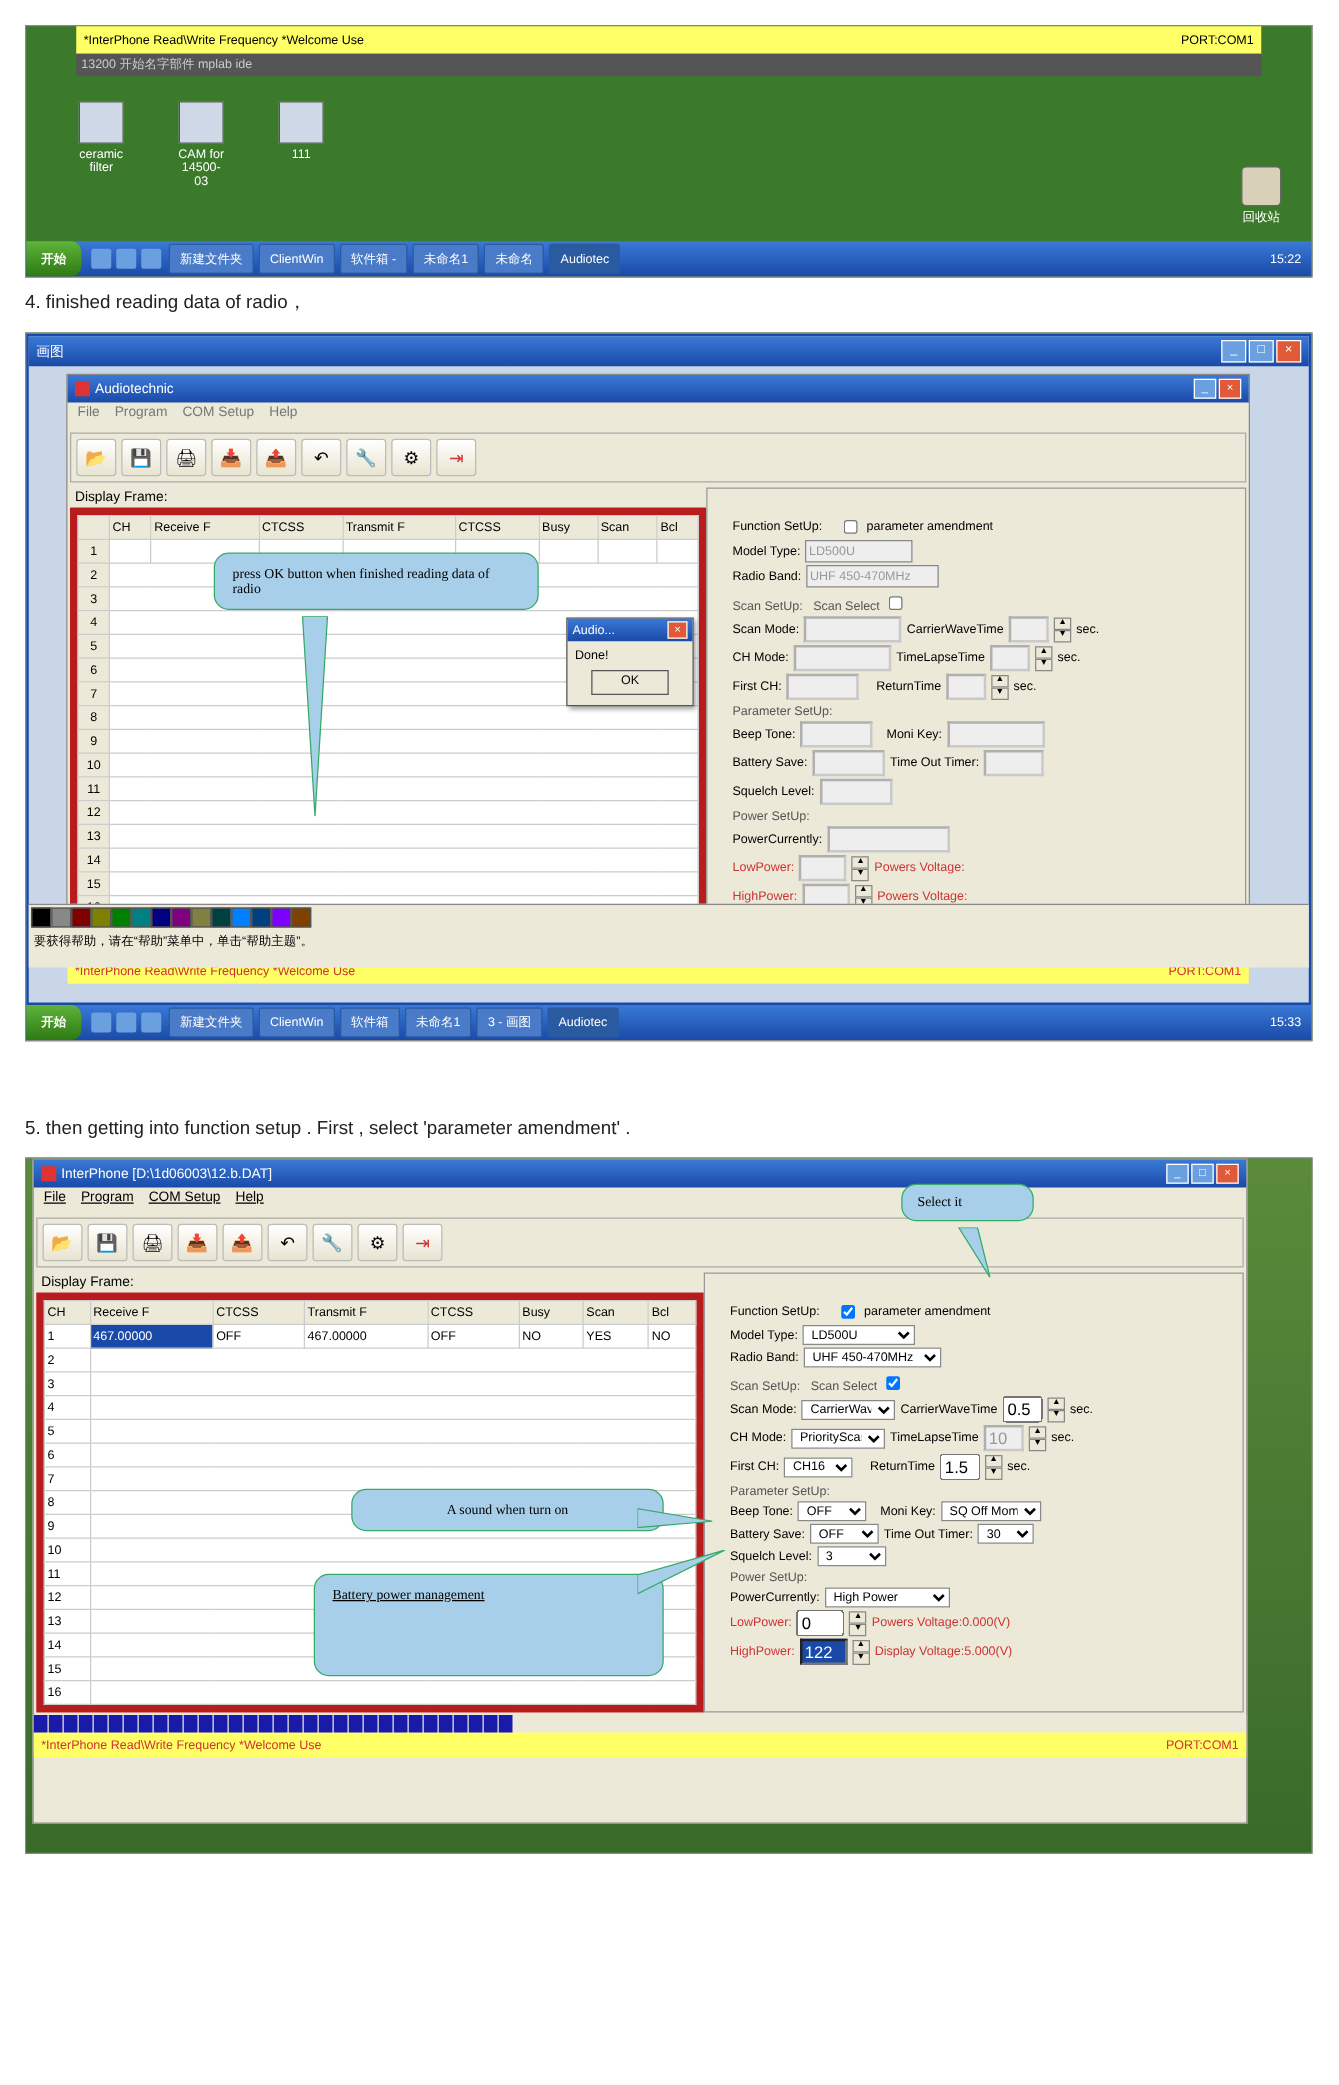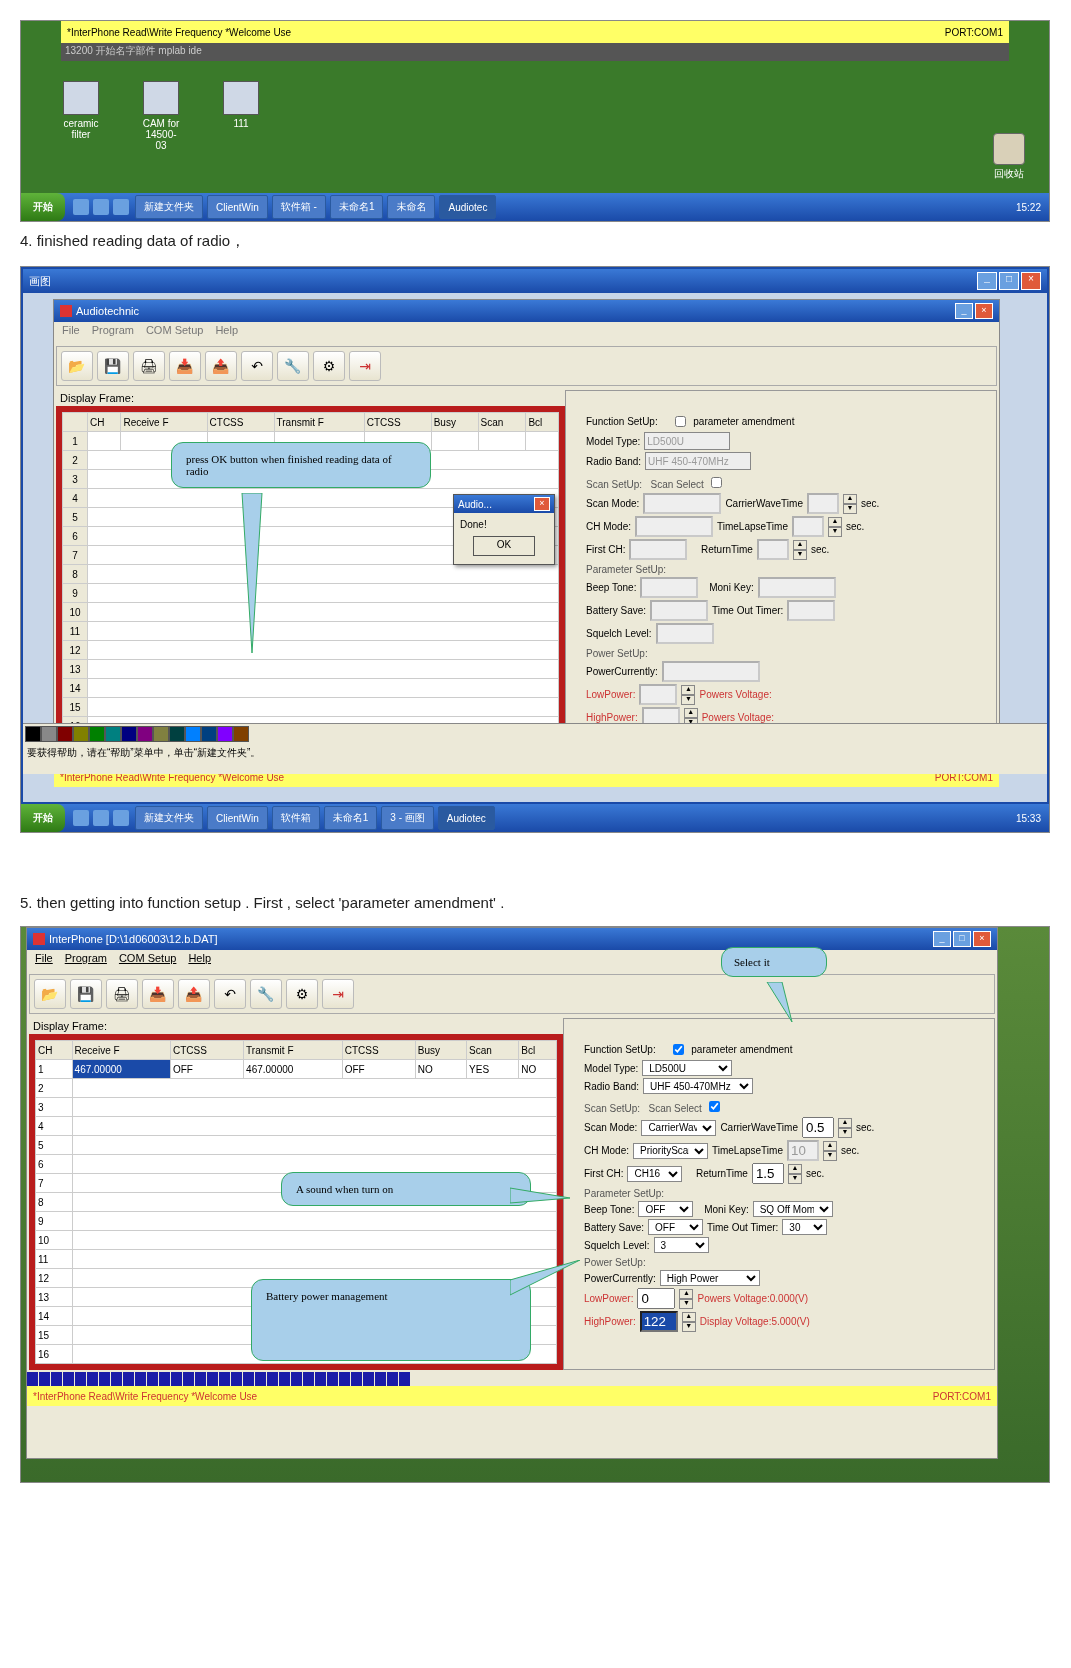--- a/index.html
+++ b/index.html
@@ -22,21 +22,21 @@
 .taskbar { position:absolute; left:0; right:0; bottom:0; height:28px; background:linear-gradient(#3a79d6,#1a4aa8); display:flex; align-items:center; font-size:10px; color:#fff; }
 .taskbar .start { background:linear-gradient(#5fb33a,#2e7a14); height:100%; display:flex; align-items:center; padding:0 12px; font-weight:bold; border-radius:0 8px 8px 0; margin-right:4px; }
 .taskbar .tbtn { height:22px; background:#4a7bc8; border:1px solid #2a5aa0; margin:0 2px; padding:0 8px; display:flex; align-items:center; border-radius:2px; font-size:10px; }
 .taskbar .tbtn.active { background:#2a5aa0; }
 .taskbar .clock { margin-left:auto; padding:0 8px; }
 .taskbar .quick { display:flex; gap:4px; padding:0 4px; }
 .taskbar .qi { width:16px; height:16px; background:#6aa0e0; border-radius:2px; }
 
 
 .s2-bluewin { position:absolute; left:0; right:0; top:0; bottom:28px; background:#c8d6e8; border:2px solid #1a4aa8; }
-.s2-bluebar { height:24px; background:linear-gradient(#3a79d6,#1a4aa8); display:flex; align-items:center; padding:0 6px; color:#fff;font-family:Liberation Mono, monospace; }
+.s2-bluebar { height:24px; background:linear-gradient(#3a79d6,#1a4aa8); display:flex; align-items:center; padding:0 6px; color:#fff; }
 .s2-bluebar .btns { margin-left:auto; display:flex; gap:2px; }
 .s2-bluebar .wb { width:18px; height:16px; background:#6aa0e0; border:1px solid #fff; font-size:10px; text-align:center; line-height:14px; }
 .s2-bluebar .wb.x { background:#e05a3a; }
 
 .appwin { position:absolute; left:30px; top:30px; width:945px; background:#ece9d8; border:1px solid #888; }
 .apptitle { height:22px; background:linear-gradient(#3a79d6,#1a4aa8); color:#fff; display:flex; align-items:center; padding:0 6px; font-size:11px; }
 .apptitle .sq { width:12px; height:12px; background:#d33; margin-right:4px; }
 .apptitle .btns { margin-left:auto; display:flex; gap:2px; }
 .apptitle .wb { width:16px; height:14px; background:#6aa0e0; border:1px solid #fff; font-size:9px; text-align:center; line-height:12px; }
 .apptitle .wb.x { background:#e05a3a; }
@@ -387,21 +387,21 @@
           <div class="pc" style="background:#008080"></div>
           <div class="pc" style="background:#000080"></div>
           <div class="pc" style="background:#800080"></div>
           <div class="pc" style="background:#808040"></div>
           <div class="pc" style="background:#004040"></div>
           <div class="pc" style="background:#0080ff"></div>
           <div class="pc" style="background:#004080"></div>
           <div class="pc" style="background:#8000ff"></div>
           <div class="pc" style="background:#804000"></div>
       </div>
-      <div class="msg">要获得帮助，请在“帮助”菜单中，单击“新建文件夹”。</div>
+      <div class="msg">要获得帮助，请在“帮助”菜单中，单击“帮助主题”。</div>
     </div>
   </div>
 
   <div class="taskbar">
     <div class="start">
         <span>开始</span>
       </div>
     <div class="quick">
         <div class="qi"></div>
         <div class="qi"></div>
@@ -661,27 +661,27 @@
       <span class="port">PORT:COM1</span>
     </div>
   </div>
 
   <div class="callout" style="left:700px; top:20px; width:80px; padding:8px 12px;">
     <span>Select it</span>
     <svg style="position:absolute; left:40px; top:34px; width:40px; height:40px;" viewBox="0 0 40 40">
         <path d="M5 0 L20 0 L30 40 Z" fill="#a8cfea" stroke="#3a6"></path>
       </svg>
   </div>
-  <div class="callout" style="left:260px; top:245px; width:220px;">
+  <div class="callout" style="left:260px; top:264px; width:220px;text-align:center;">
     <span>A sound when turn on</span>
     <svg style="position:absolute; right:-40px; top:10px; width:60px; height:30px;" viewBox="0 0 60 30">
         <path d="M0 5 L0 20 L60 15 Z" fill="#a8cfea" stroke="#3a6"></path>
       </svg>
   </div>
-  <div class="callout" style="left:230px; top:352px; width:250px; height:60px;">
+  <div class="callout" style="left:230px; top:332px; width:250px; height:60px;text-decoration:underline;">
     <span>Battery power management</span>
     <svg style="position:absolute; right:-50px; top:-20px; width:70px; height:40px;" viewBox="0 0 70 40">
         <path d="M0 20 L0 35 L70 0 Z" fill="#a8cfea" stroke="#3a6"></path>
       </svg>
   </div>
 </div>
 
 
 
 

